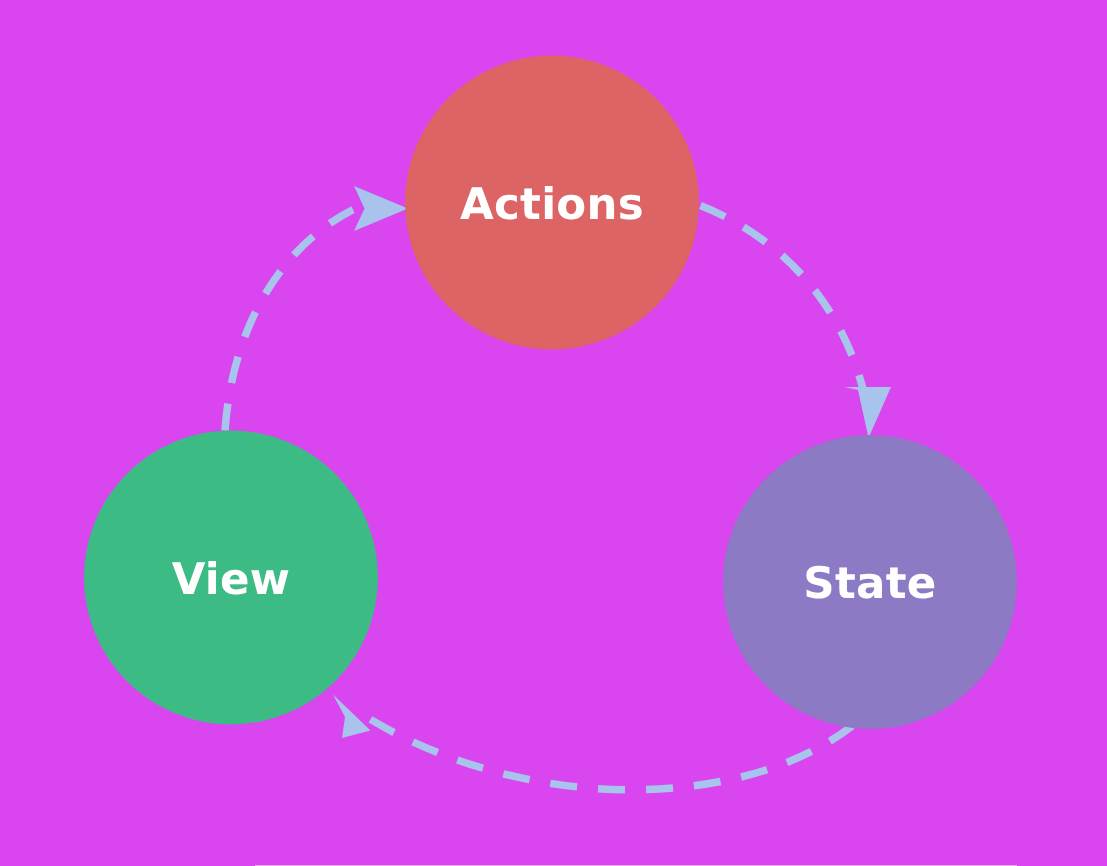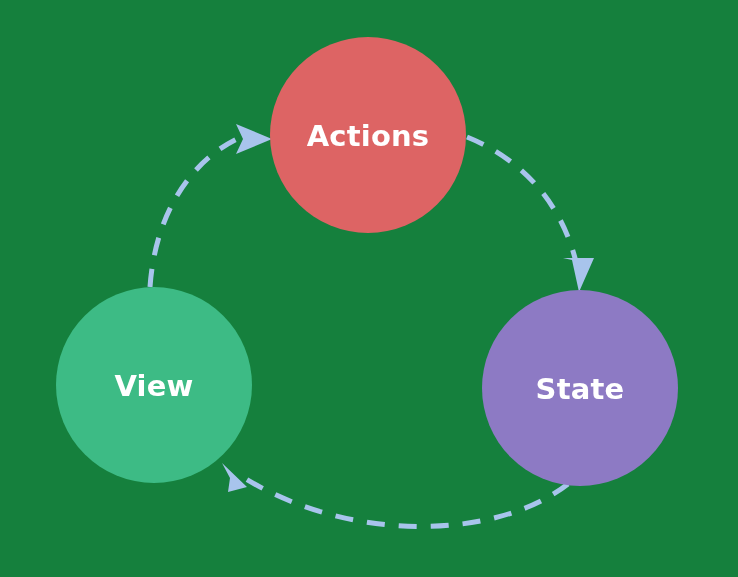--- a/index.html
+++ b/index.html
@@ -40,21 +40,21 @@
     fill: none;
     stroke-linecap: butt;
   }
   .arrow-head {
     stroke: none;
   }
 </style>
 </head>
 <body style="background: rgb(255, 255, 255);">
 
-<div id="diagram-root" style="background: #15803d;">
+<div id="diagram-root" style="background: #d946ef;">
 
   <svg id="cycle-svg" viewBox="0 0 738 577" xmlns="http://www.w3.org/2000/svg">
 
     <g>
 
       <g>
         <path class="flow-arc" stroke="#a8c4ec" stroke-width="5" stroke-dasharray="18 14" d="M 150 287 C 155 215 190 160 241 137"></path>
         <polygon class="arrow-head" fill="#a8c4ec" points="236,124 272,139 236,154 243,139"></polygon>
       </g>
 

